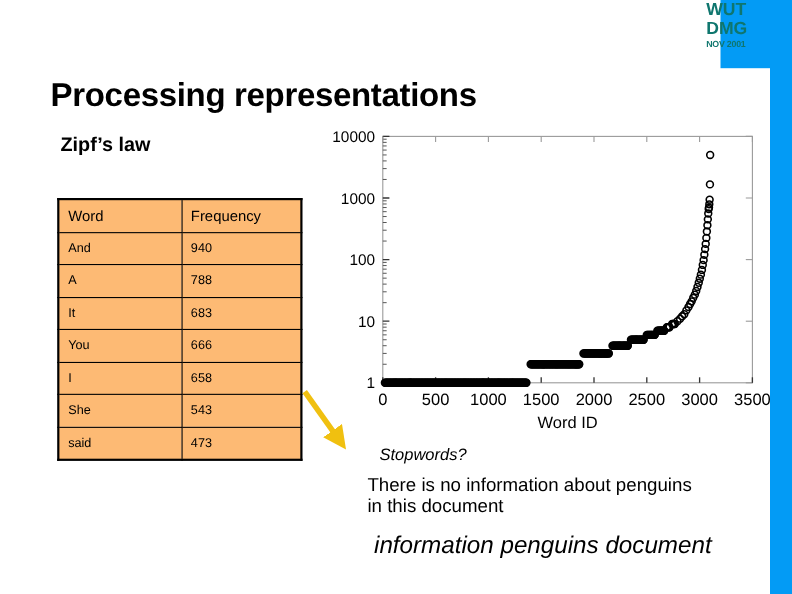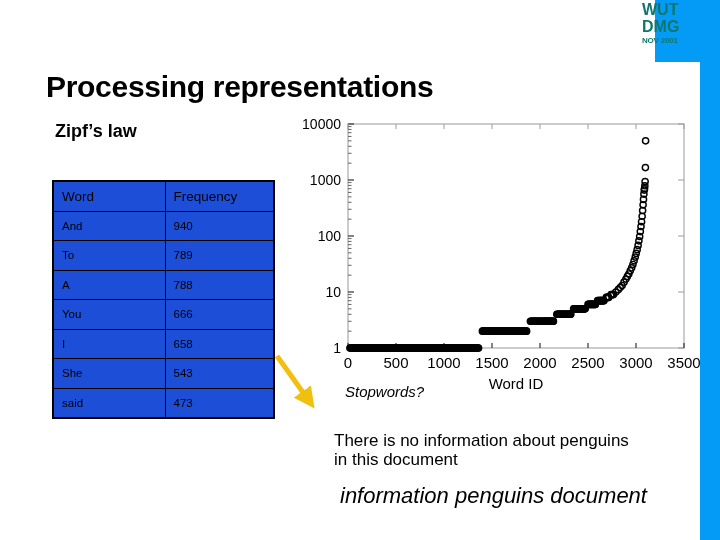--- a/index.html
+++ b/index.html
@@ -87,21 +87,21 @@
     table-layout: fixed;
   }
   #zipf-table td, #zipf-table th {
     border: 1px solid #000000;
     height: 28.5px;
     padding: 0 0 0 8px;
     font-size: 11.5px;
     font-weight: normal;
     text-align: left;
     vertical-align: middle;
-    background: #1d4ed8;
+    background: #fdba74;
   }
   #zipf-table thead th {
     font-size: 13.5px;
     font-weight: normal;
   }
   #zipf-table col.c-word { width: 112px; }
   #zipf-table col.c-freq { width: 109px; }
   #zipf-table {
     border: 2px solid #000000;
   }
@@ -122,21 +122,21 @@
     left: 262px;
     top: 348px;
     width: 66px;
     height: 66px;
   }
 
   
   #stopwords-caption {
     position: absolute;
     left: 345px;
-    top: 383px;
+    top: 405px;
     font-size: 15px;
     font-style: italic;
     white-space: nowrap;
   }
   #sentence-full {
     position: absolute;
     left: 334px;
     top: 431px;
     font-size: 17px;
     line-height: 19px;
@@ -177,26 +177,26 @@
       <th>Word</th>
       <th>Frequency</th>
     </tr>
   </thead>
   <tbody id="table-body">
       <tr>
         <td>And</td>
         <td>940</td>
       </tr>
       <tr>
-        <td>To</td>
-        <td>789</td>
+        <td>A</td>
+        <td>788</td>
       </tr>
       <tr>
-        <td>A</td>
-        <td>788</td>
+        <td>It</td>
+        <td>683</td>
       </tr>
       <tr>
         <td>You</td>
         <td>666</td>
       </tr>
       <tr>
         <td>I</td>
         <td>658</td>
       </tr>
       <tr>

